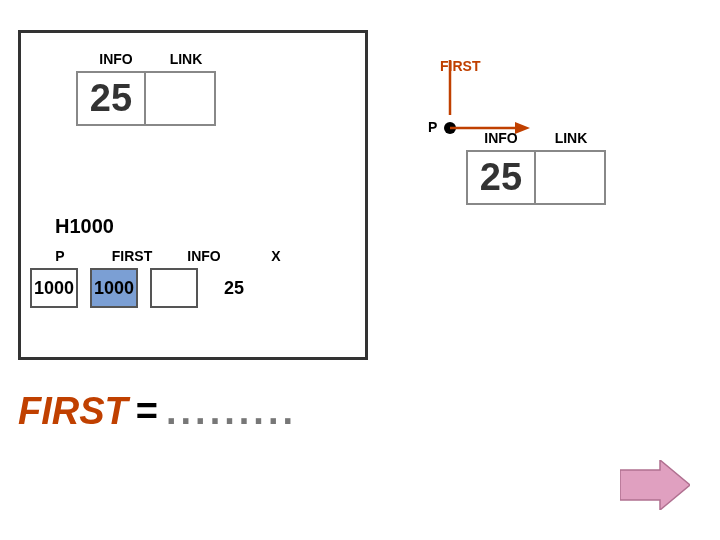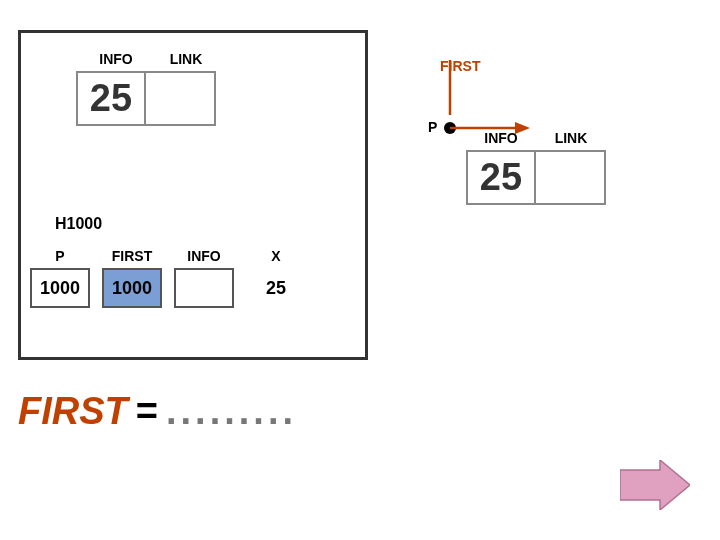--- a/index.html
+++ b/index.html
@@ -64,21 +64,21 @@
       border: 2px solid #888;
       border-left: none;
       background: #fff;
     }
 
     
     .h1000-label {
       position: absolute;
       left: 55px;
       top: 215px;
-      font-size: 16px;
+      font-size: 20px;
       font-weight: bold;
       color: #000;
     }
 
     
     .table-section {
       position: absolute;
       left: 30px;
       top: 248px;
     }
@@ -94,21 +94,21 @@
       color: #000;
       width: 60px;
       text-align: center;
     }
     .table-data-row {
       display: flex;
       flex-direction: row;
       gap: 12px;
     }
     .table-cell {
-      width: 60px;
+      width: 48px;
       height: 40px;
       border: 2px solid #555;
       display: flex;
       align-items: center;
       justify-content: center;
       font-size: 18px;
       font-weight: bold;
       color: #000;
     }
     .cell-p {

